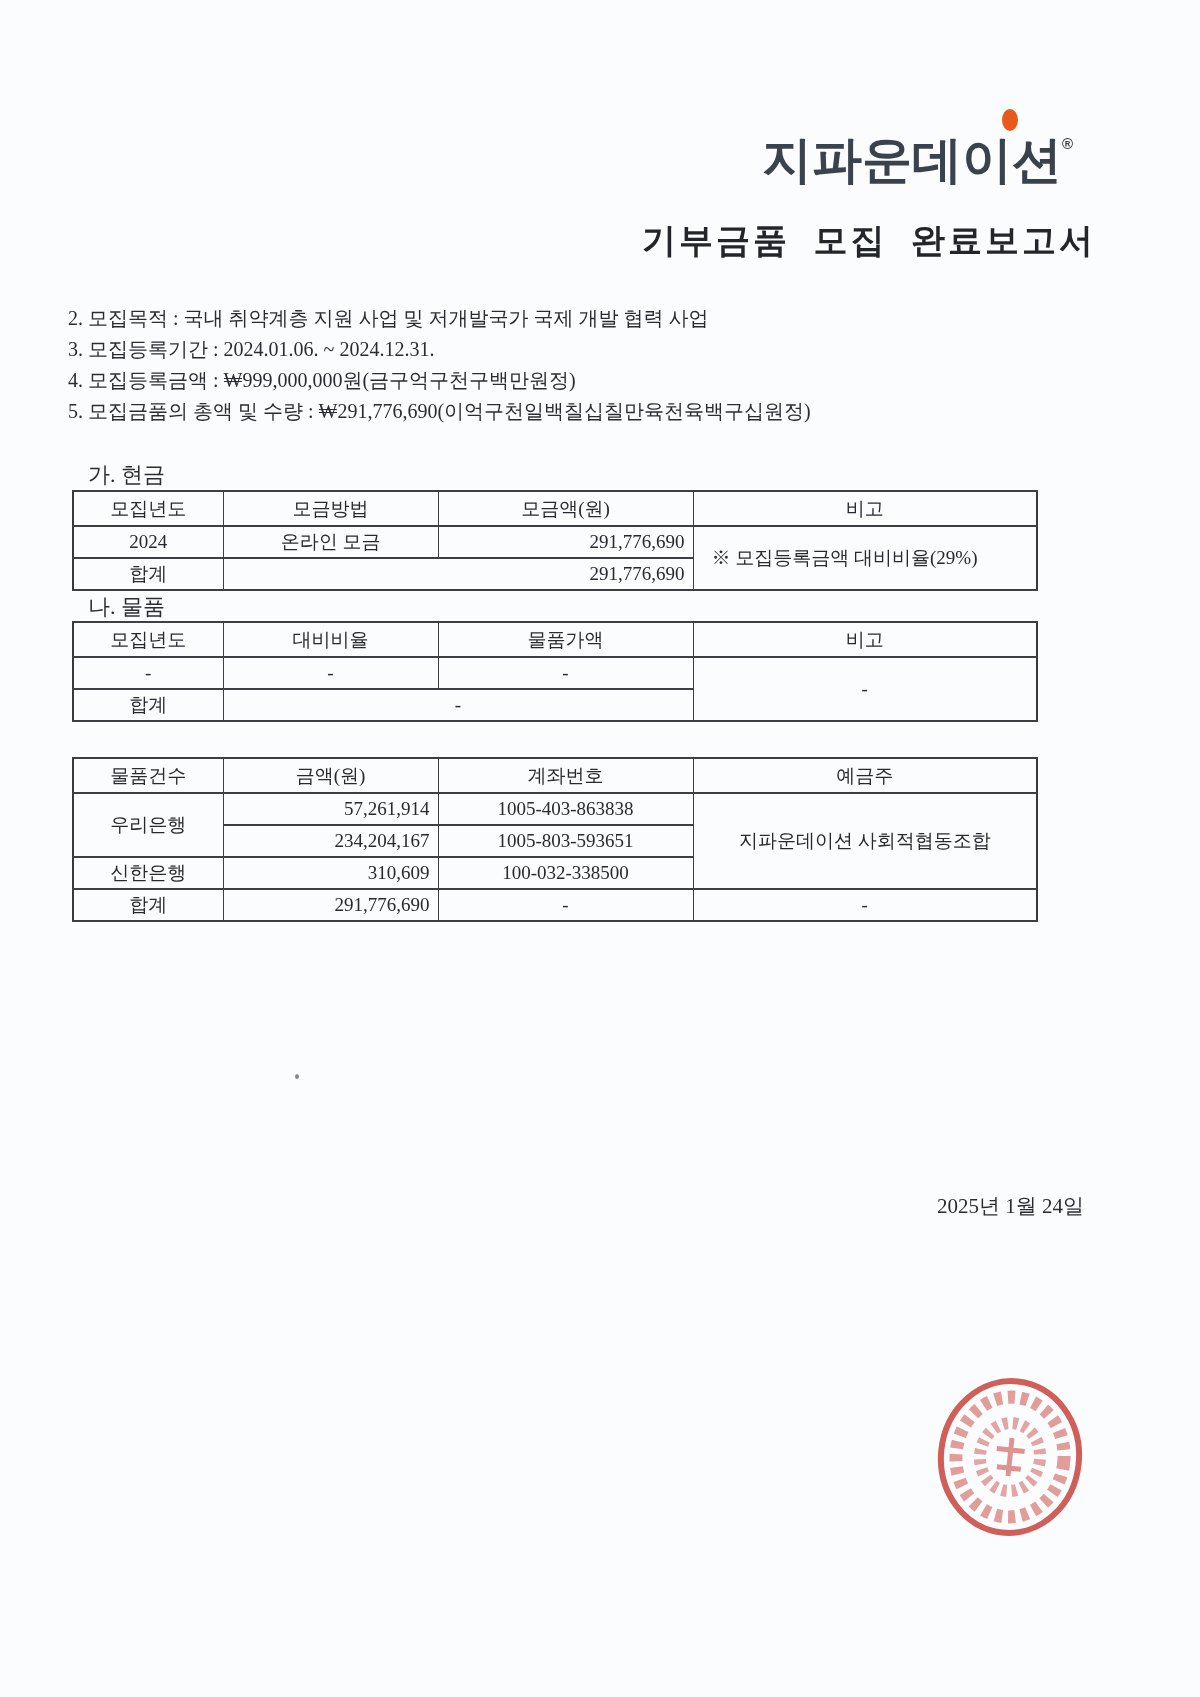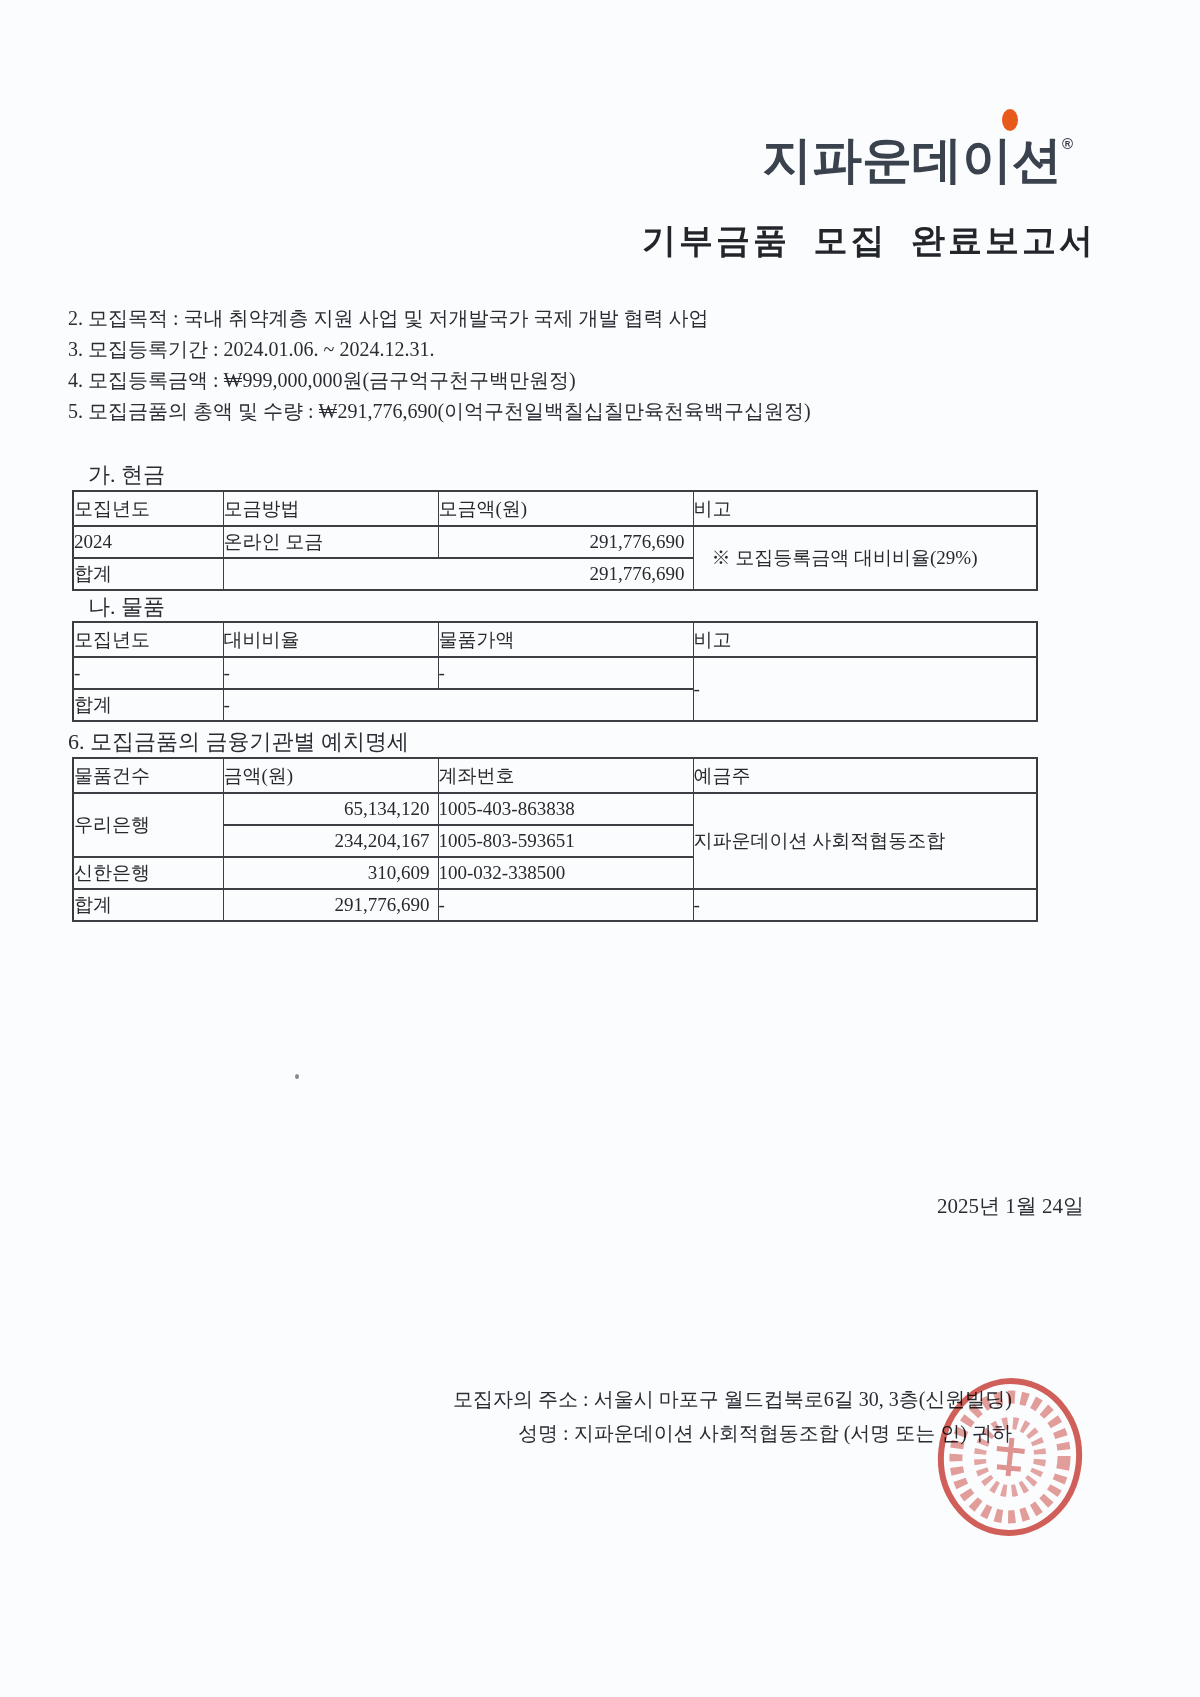--- a/index.html
+++ b/index.html
@@ -22,21 +22,21 @@
   .list{position:absolute; left:68px; top:303px; font-size:20px; line-height:31px; color:#292d33;}
   
   .sub-label{position:absolute; font-size:22px; color:#292d33;}
   .label-cash{left:88px; top:460px;}
   .label-goods{left:88px; top:592px;}
   .label-sec6{left:68px; top:727px;}
   
   table.tbl{position:absolute; border-collapse:collapse; table-layout:fixed;
             font-size:19px; color:#26292e; border:2px solid #36393e;}
   .tbl th,.tbl td{border:solid #3c3f44; border-width:2px 1px; padding:0;
-                  text-align:left; font-weight:400; overflow:hidden; white-space:nowrap;}
+                  text-align:center; font-weight:400; overflow:hidden; white-space:nowrap;}
   .tbl th{height:33px; line-height:33px;}
   .tbl td{height:30px; line-height:30px;}
   .tbl .num{text-align:right; padding-right:8px;}
   .tbl .note{text-align:left; padding-left:18px;margin-top:31px;}
   .tbl1{left:72px; top:490px; width:964px;}
   .tbl2{left:72px; top:621px; width:964px;}
   .tbl3{left:72px; top:757px; width:964px;}
   
   .date{position:absolute; left:0; top:1192px; width:1084px; text-align:right;
         font-size:21px; color:#292d33;}
@@ -121,40 +121,39 @@
         <td>-</td>
         <td rowspan="2">-</td>
       </tr>
       <tr>
         <td>합계</td>
         <td colspan="2">-</td>
       </tr>
     </tbody>
   </table>
 
-  <div class="sub-label label-sec6">6. 모집금품의 금융기관별 예치명세</div>
   <table class="tbl tbl3">
     <colgroup>
         <col style="width:150px">
         <col style="width:215px">
         <col style="width:255px">
         <col style="width:344px">
       </colgroup>
     <thead>
       <tr>
         <th>물품건수</th>
         <th>금액(원)</th>
         <th>계좌번호</th>
         <th>예금주</th>
       </tr>
     </thead>
     <tbody>
       <tr>
         <td rowspan="2">우리은행</td>
-        <td class="num">65,134,120</td>
+        <td class="num">57,261,914</td>
         <td>1005-403-863838</td>
         <td rowspan="3">지파운데이션 사회적협동조합</td>
       </tr>
       <tr>
         <td class="num">234,204,167</td>
         <td>1005-803-593651</td>
       </tr>
       <tr>
         <td>신한은행</td>
         <td class="num">310,609</td>
@@ -166,24 +165,20 @@
         <td>-</td>
         <td>-</td>
       </tr>
     </tbody>
   </table>
 
   <div class="speck"></div>
 
   <div class="date">2025년 1월 24일</div>
 
-  <div class="footer">
-    <div>모집자의 주소 : 서울시 마포구 월드컵북로6길 30, 3층(신원빌딩)</div>
-    <div>성명 : 지파운데이션 사회적협동조합 (서명 또는 인) 귀하</div>
-  </div>
 
   <svg class="stamp" viewBox="0 0 160 166">
     <g transform="rotate(6 80 83)" fill="none" stroke="#c8362e">
       <ellipse cx="80" cy="83" rx="69" ry="76" stroke-width="6" opacity="0.9"></ellipse>
       <ellipse cx="80" cy="83" rx="54" ry="60" stroke-width="13" stroke-dasharray="7 6" opacity="0.55"></ellipse>
       <ellipse cx="80" cy="83" rx="30" ry="34" stroke-width="12" stroke-dasharray="5 5" opacity="0.5"></ellipse>
       <path d="M66 76 h28 M80 64 v38 M68 94 h24" stroke-width="5" opacity="0.6"></path>
     </g>
   </svg>
 

